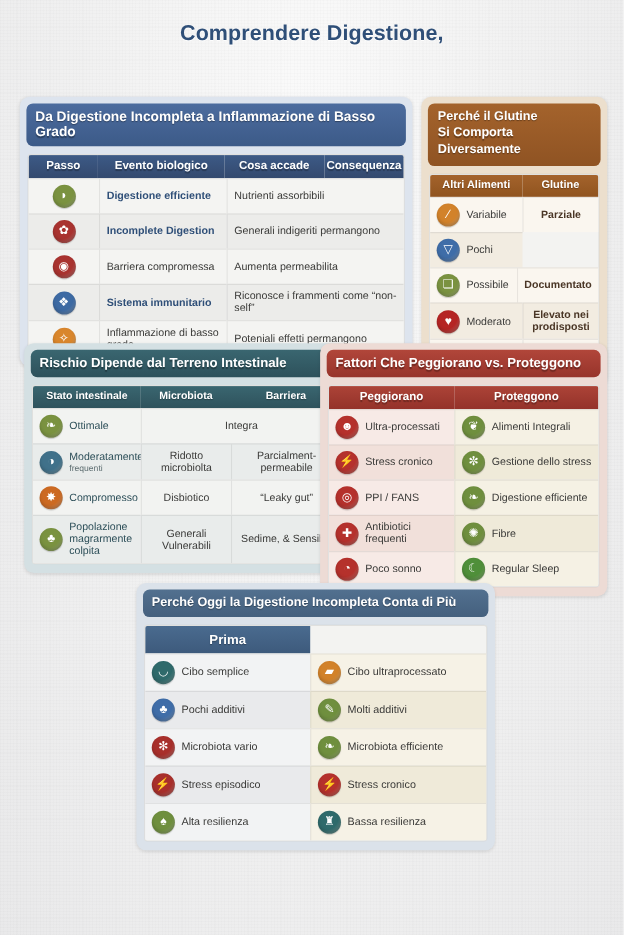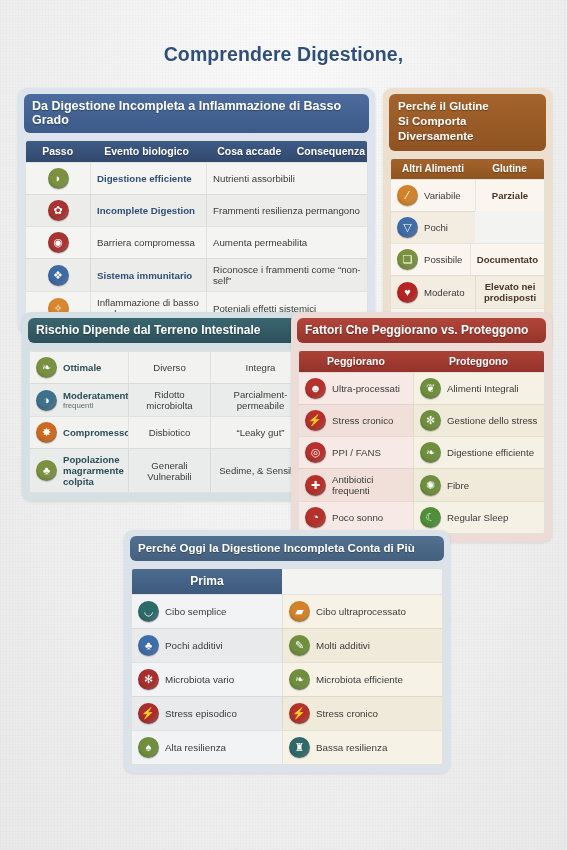--- a/index.html
+++ b/index.html
@@ -24,21 +24,20 @@
 
   
   .title-wrap{ position:absolute; left:0; right:0; top:18px; text-align:center; }
   .title-l1, .title-l2{
     color:#2f4f78;
     font-weight:bold;
     font-size:19.5px;
     letter-spacing:.1px;
     line-height:25px;
     text-shadow:0 1px 0 rgba(255,255,255,.85);
-    margin-top:24px;
   }
   .title-l2-row{ display:flex; align-items:center; justify-content:center; gap:9px; }
   .title-rule{ width:42px; height:2px; background:#5d7ba3; opacity:.8; border-radius:1px; }
 
   
   .panel{
     position:absolute;
     border-radius:9px;
     padding:0 0 8px 0;
     box-shadow:0 1px 3px rgba(0,0,0,.10);
@@ -102,21 +101,21 @@
   #p2 .gcell{ background:#faf6ef; font-size:9.6px; }
   #p2 .gcell.alt{ background:#f2ece1; }
   #p2 .strongtxt{ color:#4a3626; font-weight:bold; }
 
   
   #p3{ left:22px; top:312px; width:296px; background:#d4e0e3; }
   #p3 .panel-head{ background:linear-gradient(#3a6670,#2d515b); font-size:12px; }
   #p3 .ghead{ background:linear-gradient(#3a6670,#2e525c); font-size:9.6px; }
   #p3 .gcell{ background:#f2f3f1; font-size:9.6px; }
   #p3 .gcell.alt{ background:#e9eceb; }
-  #p3 .strongtxt{ color:#2c4e58; font-weight:bold;text-align:center; }
+  #p3 .strongtxt{ color:#2c4e58; font-weight:normal;text-align:center; }
   #p3 .sub{ color:#5d6d70; font-size:7.8px; display:block; font-weight:normal; }
 
   
   #p4{ left:291px; top:312px; width:261px; background:#eddbd5; }
   #p4 .panel-head{ background:linear-gradient(#b1463a,#97342b); font-size:12px; }
   #p4 .ghead{ background:linear-gradient(#ac4337,#94322a); font-size:10.5px; }
   #p4 .gcell{ font-size:9.7px; }
   #p4 .c-left{ background:#f7eae6; }
   #p4 .c-left.alt{ background:#f1e0da; }
   #p4 .c-right{ background:#f5f1e4; }
@@ -161,21 +160,21 @@
           </div>
         </div>
         <div class="grow">
           <div class="gcell ctr alt" style="width:64px">
             <span class="ico lg" style="background: radial-gradient(circle at 35% 30%, rgb(169, 51, 48) 0%, rgb(169, 51, 48) 55%, rgba(0, 0, 0, 0.22) 140%); margin-right: 0px;">✿</span>
           </div>
           <div class="gcell sep-l alt" style="width:116px">
             <span class="strongtxt">Incomplete Digestion</span>
           </div>
           <div class="gcell sep-l alt" style="flex:1">
-            <span>Frammenti resilienza permangono</span>
+            <span>Generali indigeriti permangono</span>
           </div>
         </div>
         <div class="grow">
           <div class="gcell ctr" style="width:64px">
             <span class="ico lg" style="background: radial-gradient(circle at 35% 30%, rgb(169, 51, 48) 0%, rgb(169, 51, 48) 55%, rgba(0, 0, 0, 0.22) 140%); margin-right: 0px;">◉</span>
           </div>
           <div class="gcell sep-l" style="width:116px">
             <span class="">Barriera compromessa</span>
           </div>
           <div class="gcell sep-l" style="flex:1">
@@ -194,21 +193,21 @@
           </div>
         </div>
         <div class="grow">
           <div class="gcell ctr" style="width:64px">
             <span class="ico lg" style="background: radial-gradient(circle at 35% 30%, rgb(217, 134, 44) 0%, rgb(217, 134, 44) 55%, rgba(0, 0, 0, 0.22) 140%); margin-right: 0px;">✧</span>
           </div>
           <div class="gcell sep-l" style="width:116px">
             <span class="">Inflammazione di basso grado</span>
           </div>
           <div class="gcell sep-l" style="flex:1">
-            <span>Poteniali effetti sistemici</span>
+            <span>Poteniali effetti permangono</span>
           </div>
         </div>
       </div>
   </div>
 </div>
 
 <div class="panel" id="p2">
   <div class="panel-head">
     <div>Perché il Glutine</div>
     <div>Si Comporta Diversamente</div>
@@ -261,28 +260,30 @@
             <span class="strongtxt">Celiaci &amp; Sensibili</span>
           </div>
         </div>
       </div>
   </div>
 </div>
 
 <div class="panel" id="p3">
   <div class="panel-head">Rischio Dipende dal Terreno Intestinale</div>
   <div class="grid">
+    <div class="grow">
+      <div class="ghead" style="width:98px">Stato intestinale</div>
+      <div class="ghead" style="width:82px">Microbiota</div>
+      <div class="ghead" style="flex:1">Barriera</div>
+    </div>
     <div id="p3rows">
         <div class="grow">
           <div class="gcell" style="width:98px">
             <span class="ico lg" style="background:radial-gradient(circle at 35% 30%, #7a9240 0%, #7a9240 55%, rgba(0,0,0,.22) 140%)">❧</span>
             <span><span class="strongtxt">Ottimale</span></span>
-          </div>
-          <div class="gcell ctr sep-l" style="width:82px">
-            <span>Diverso</span>
           </div>
           <div class="gcell ctr sep-l" style="flex:1">
             <span>Integra</span>
           </div>
         </div>
         <div class="grow">
           <div class="gcell alt" style="width:98px">
             <span class="ico lg" style="background:radial-gradient(circle at 35% 30%, #40718a 0%, #40718a 55%, rgba(0,0,0,.22) 140%)">◑</span>
             <span><span class="strongtxt">Moderatamente</span><span class="sub">frequenti</span></span>
           </div>

